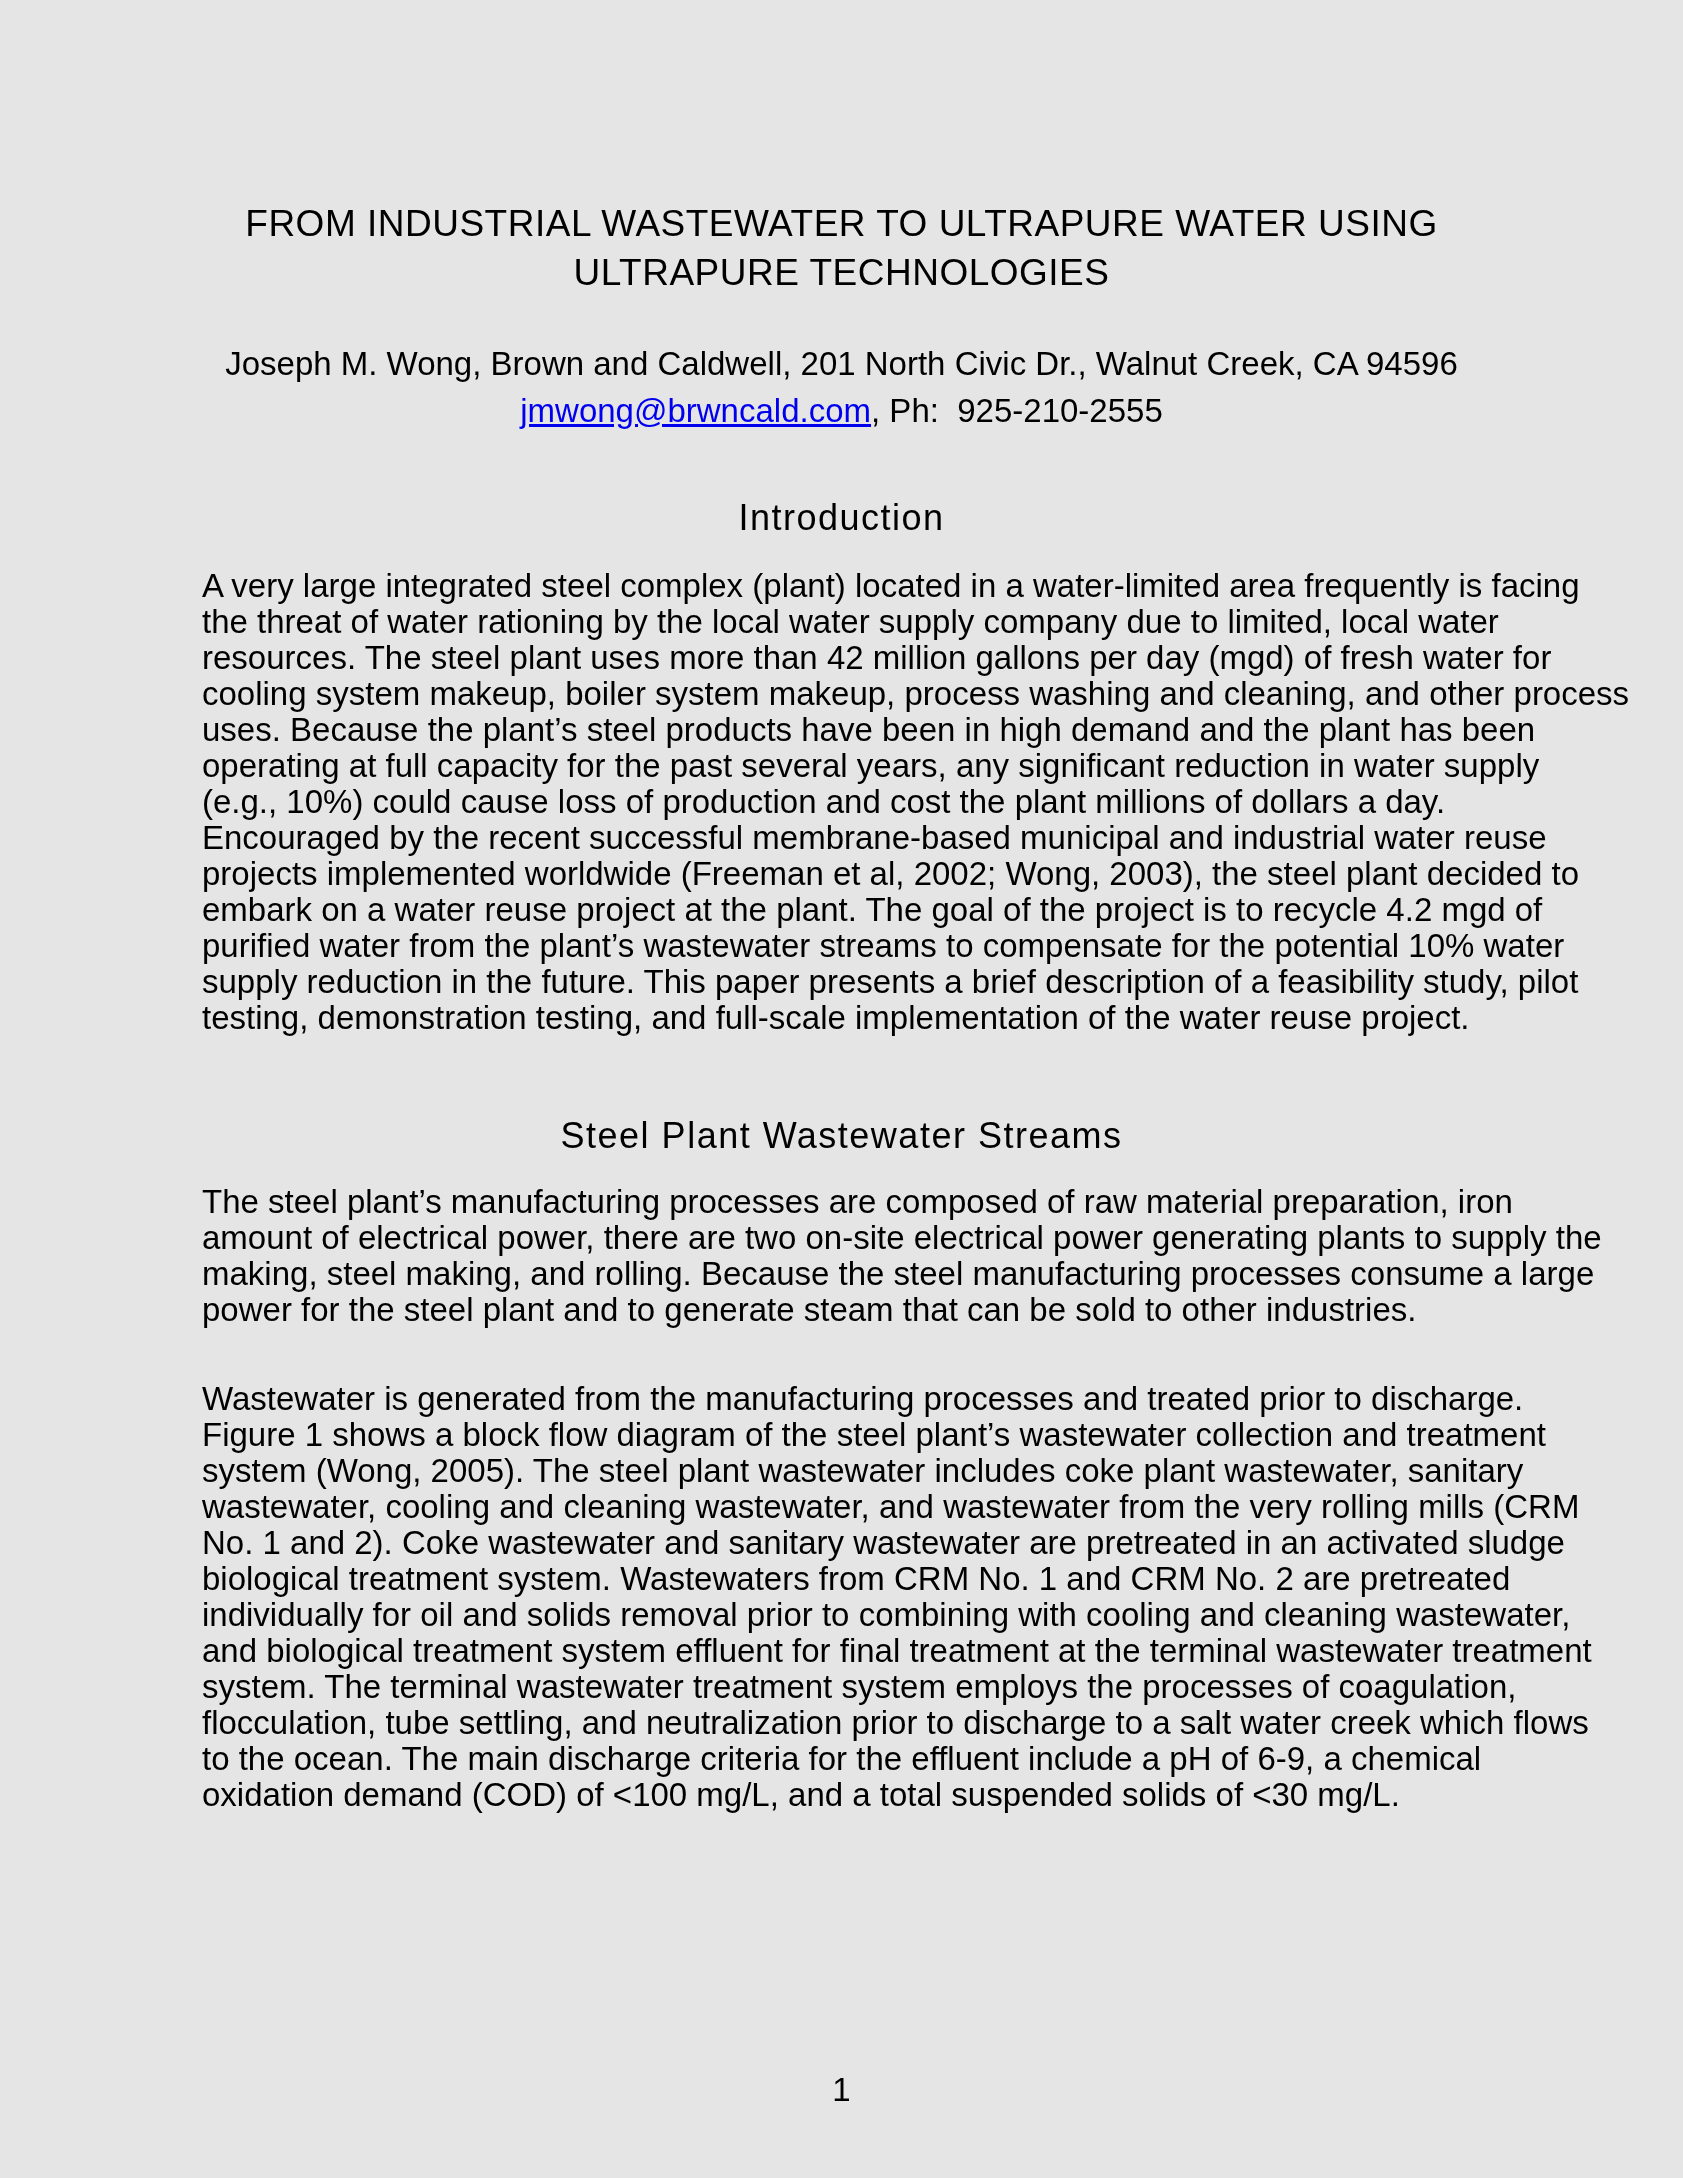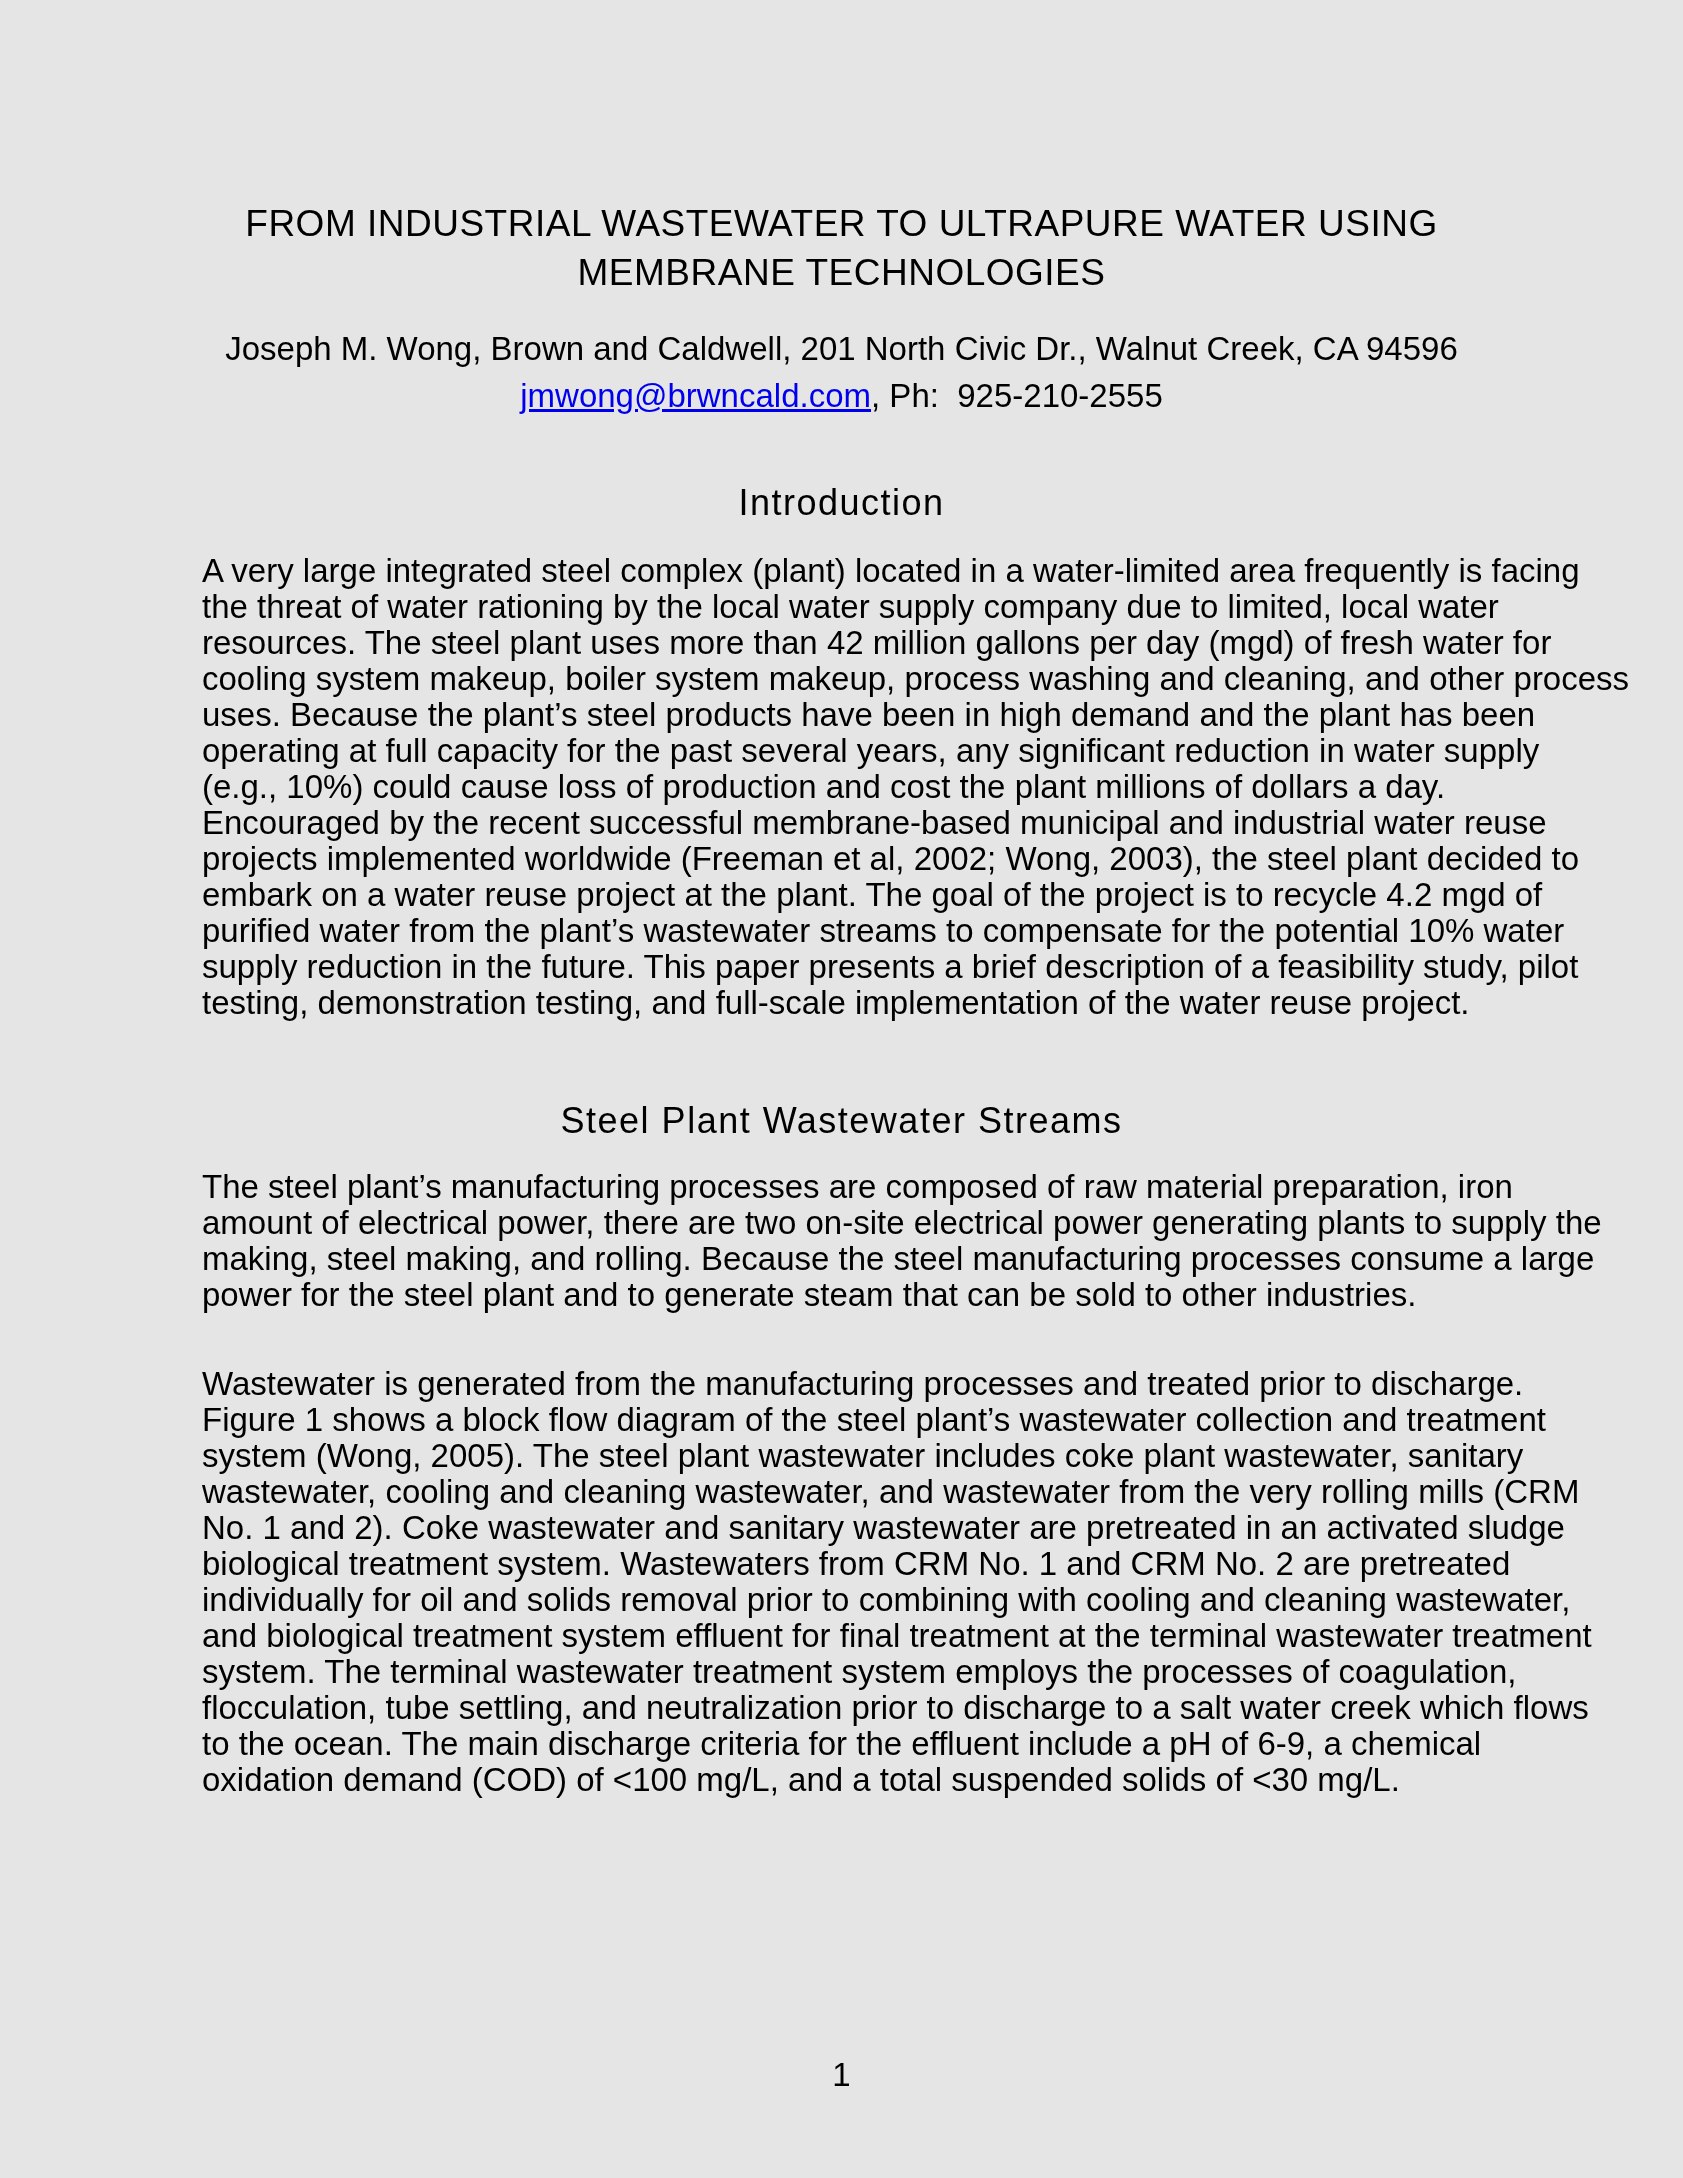--- a/index.html
+++ b/index.html
@@ -17,21 +17,21 @@
     margin: 0 auto;
   }
   .doc-title {
     margin-top: 199px;
     text-align: center;
     font-size: 37px;
     line-height: 49px;
     letter-spacing: 0.5px;
   }
   .authors {
-    margin-top: 28px;
+    margin-top: 43px;
     text-align: center;
     font-size: 33px;
     line-height: 47px;
   }
   .authors .email {
     text-decoration: underline;
     cursor: pointer;
   }
   .authors .phone {
     white-space: pre-wrap;
@@ -62,21 +62,21 @@
   }
 </style>
 </head>
 <body>
 
 <div class="page">
   <div class="content">
 
     <div class="doc-title">
       <div>FROM INDUSTRIAL WASTEWATER TO ULTRAPURE WATER USING</div>
-      <div>MEMBRANE TECHNOLOGIES</div>
+      <div>ULTRAPURE TECHNOLOGIES</div>
     </div>
 
     <div class="authors">
       <div>Joseph M. Wong, Brown and Caldwell, 201 North Civic Dr., Walnut Creek, CA 94596</div>
       <div>
         <a class="email" style="color: rgb(0, 0, 238);">jmwong@brwncald.com</a><span class="phone">, Ph:  925-210-2555</span>
       </div>
     </div>
 
     <div class="section-heading h1">Introduction</div>

